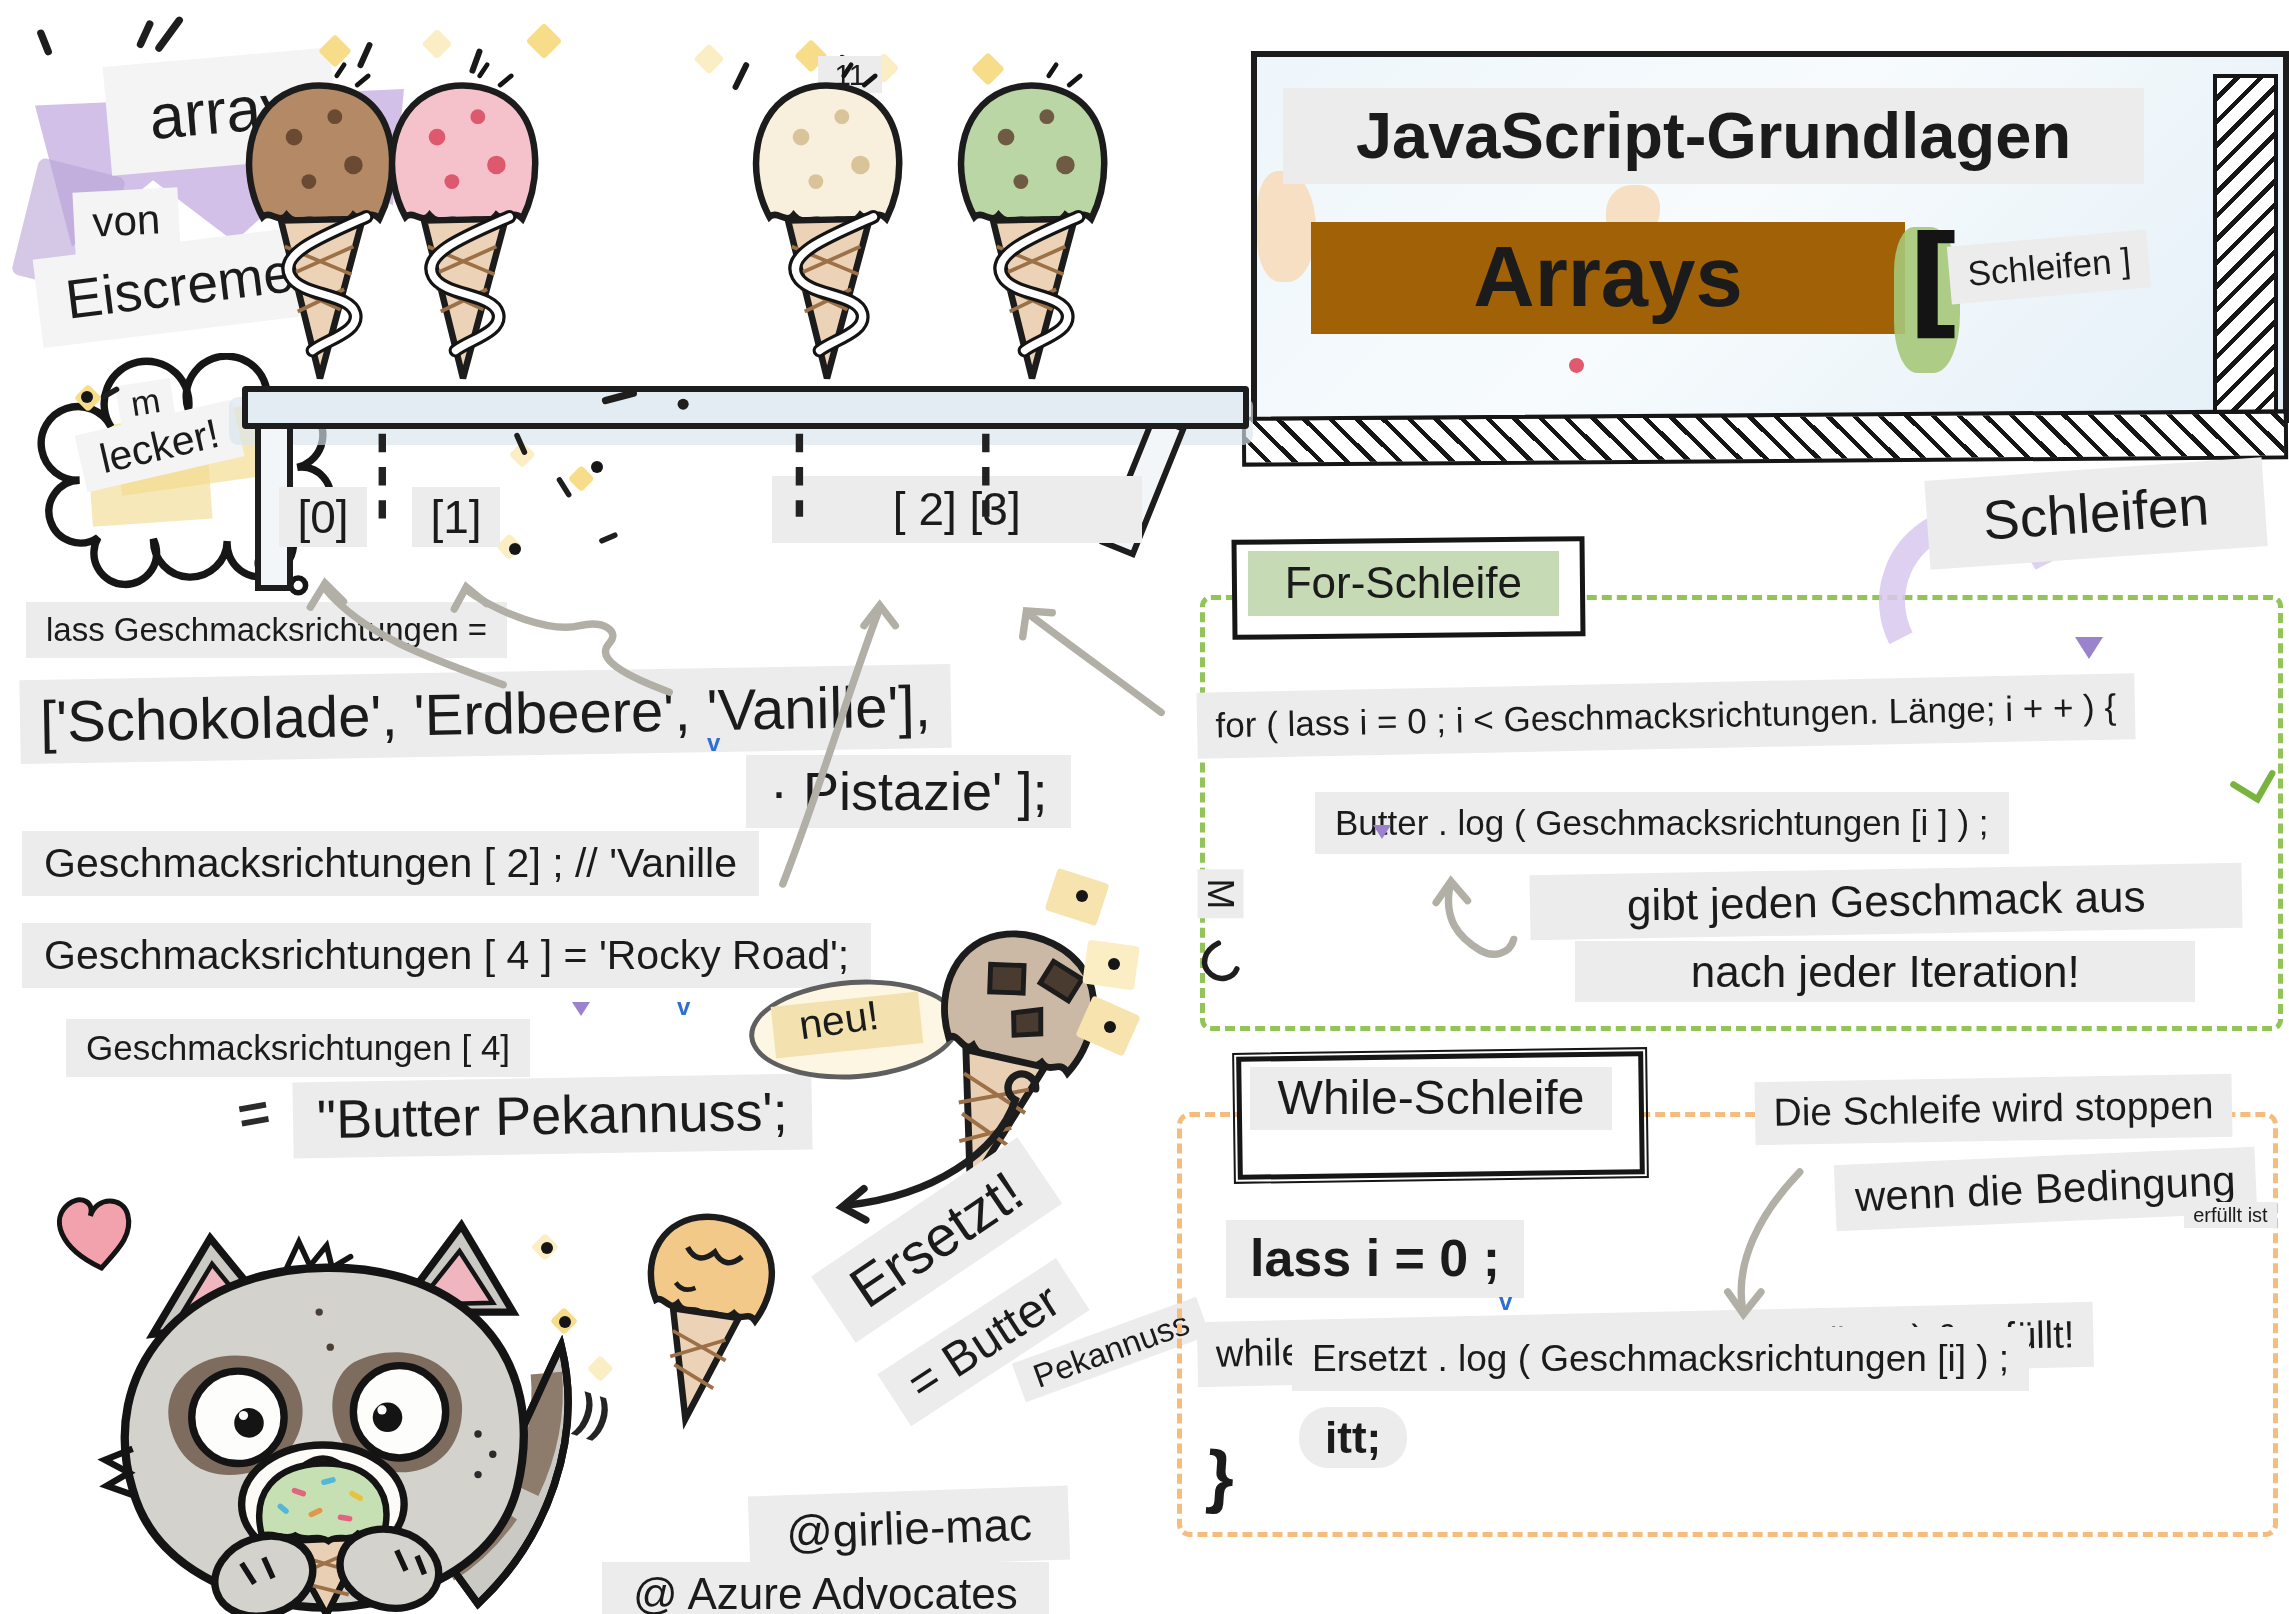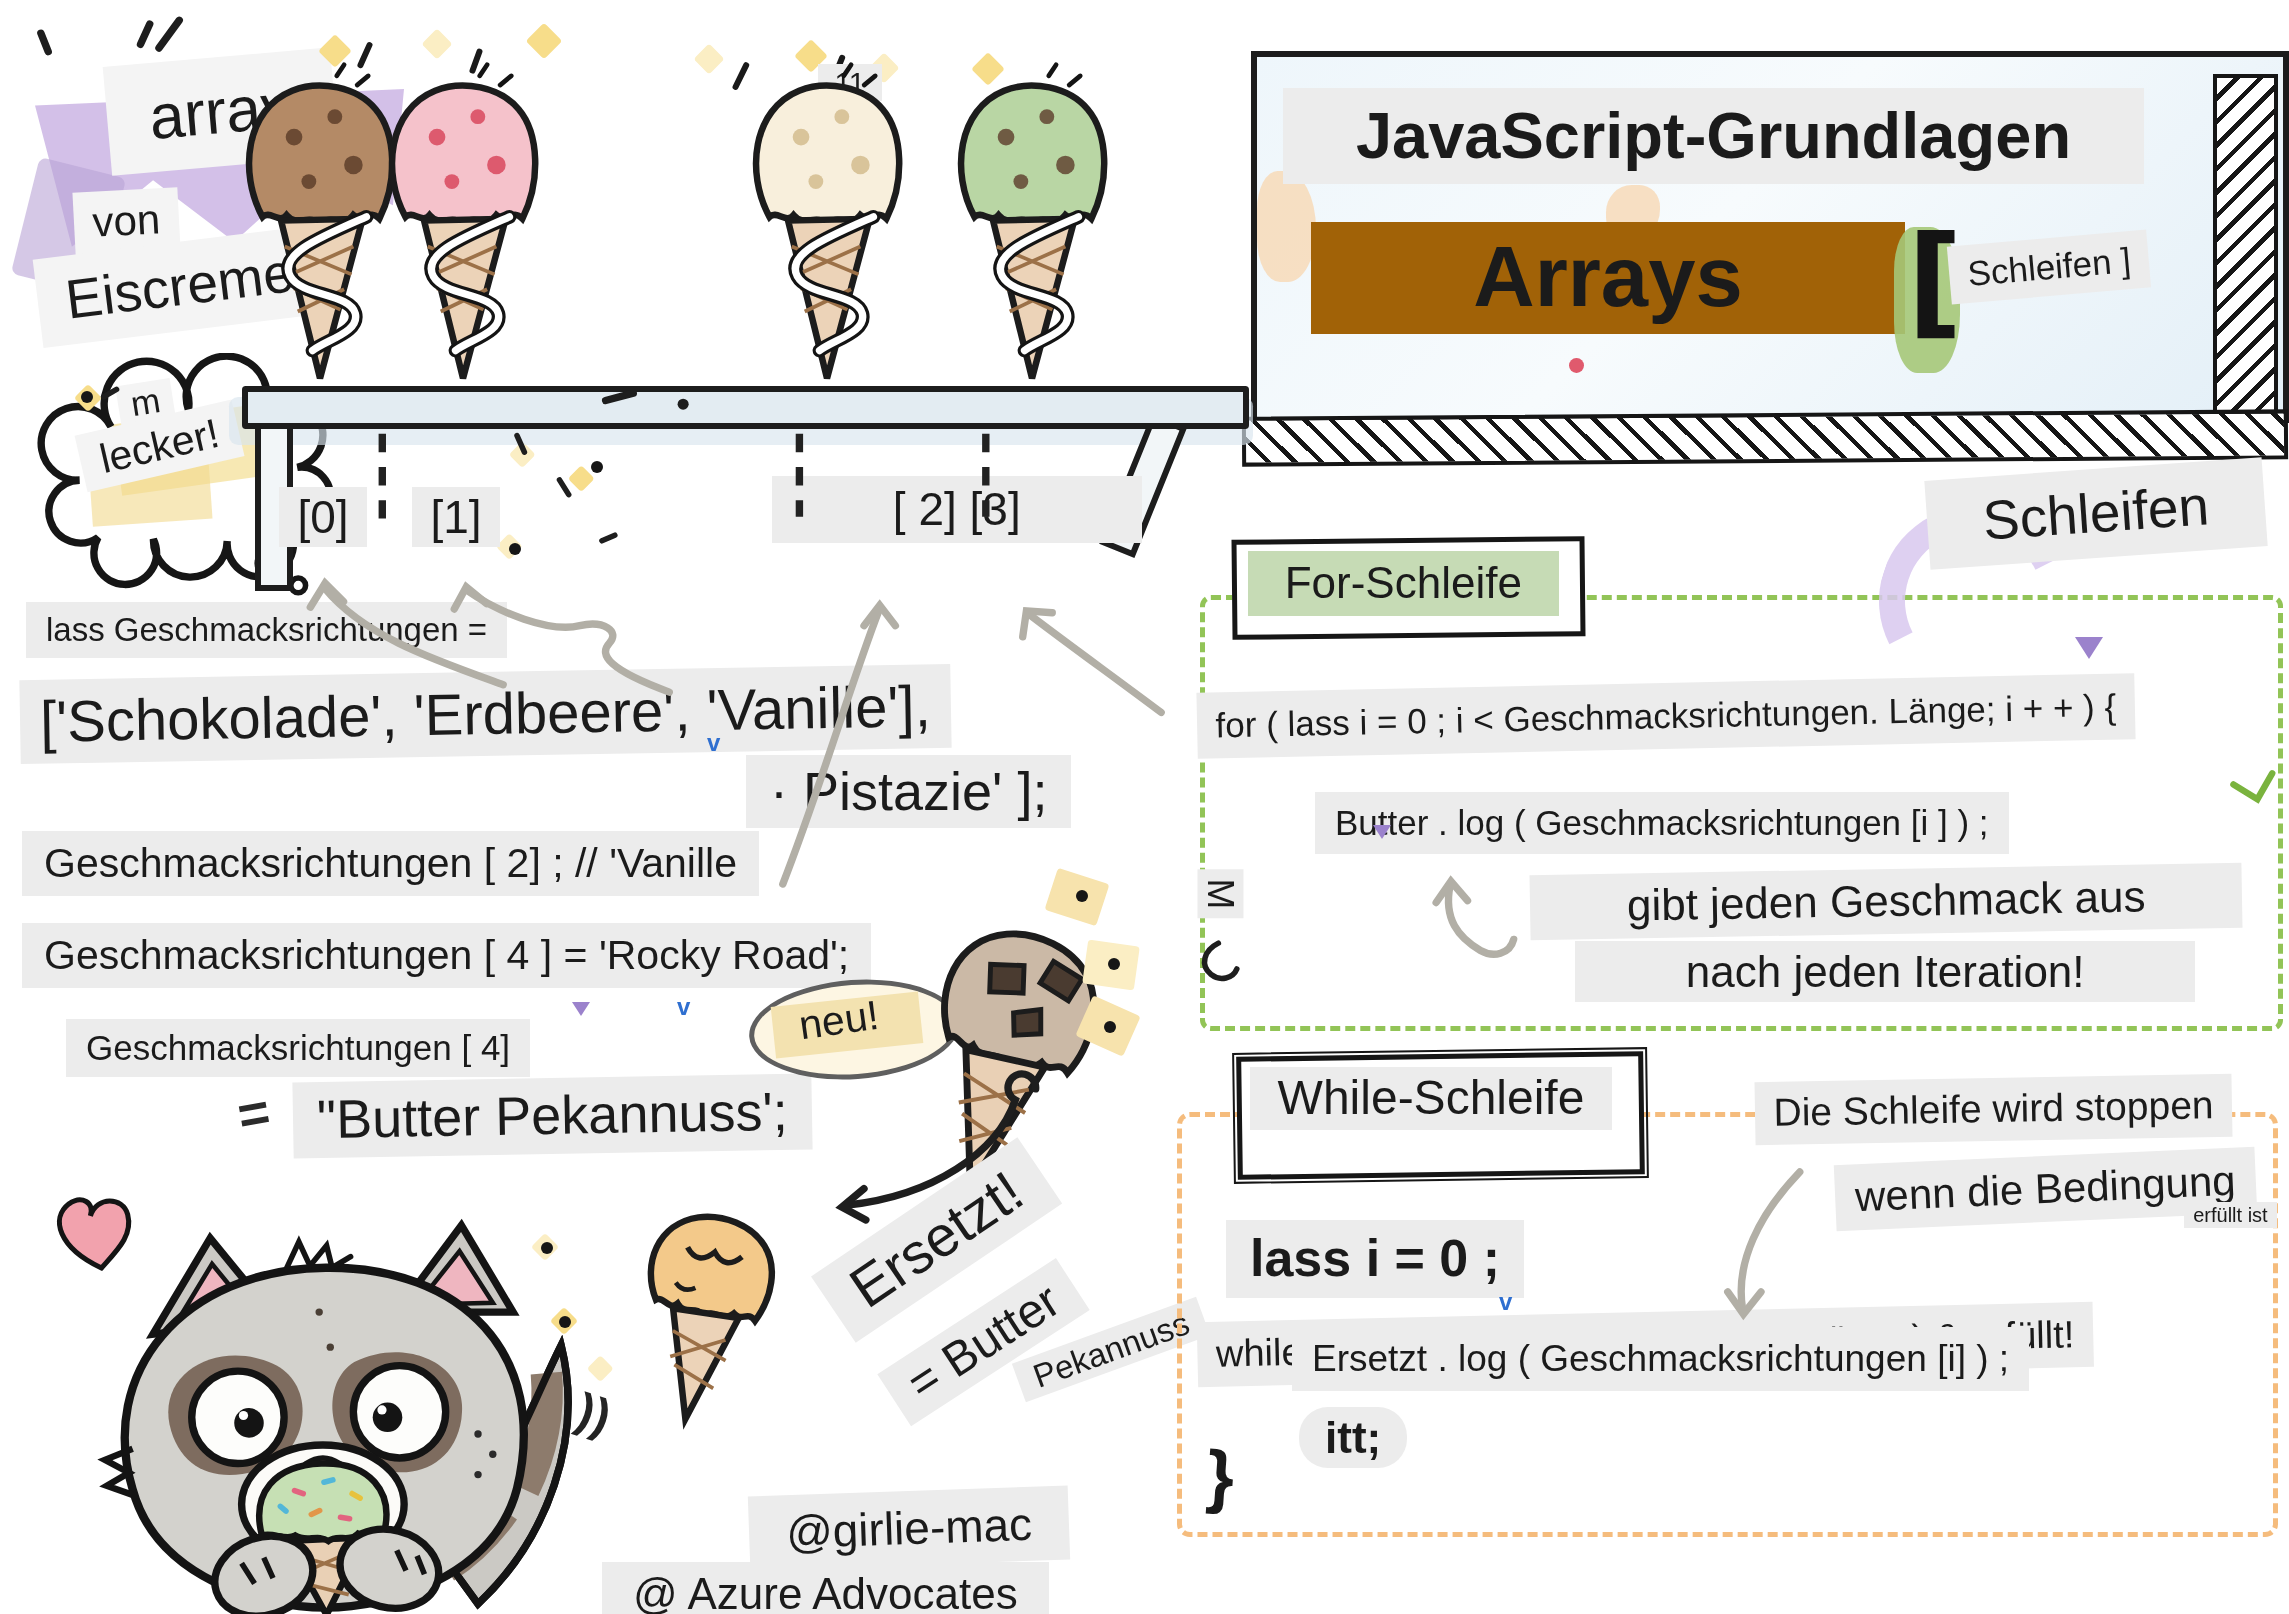--- a/index.html
+++ b/index.html
@@ -75,21 +75,21 @@
     <div class="spark lt" style="left:426px;top:33px;width:22px;height:22px;"></div>
     <div class="tickmark" style="left:473px;top:48px;height:26px;transform:rotate(20deg);"></div>
     <div class="spark" style="left:531px;top:28px;width:26px;height:26px;"></div>
     <div class="spark lt" style="left:698px;top:48px;width:22px;height:22px;"></div>
     <div class="tickmark" style="left:738px;top:61px;height:29.5px;transform:rotate(26deg);"></div>
     <div class="spark" style="left:799px;top:44px;width:24px;height:24px;"></div>
     <div class="tickmark" style="left:835px;top:54px;height:28px;transform:rotate(22deg);"></div>
     <div class="spark lt" style="left:873px;top:57px;width:22px;height:22px;"></div>
     <div class="spark" style="left:976px;top:57px;width:24px;height:24px;"></div>
     <div class="tickmark" style="left:1012px;top:89px;height:28px;transform:rotate(28deg);"></div>
-    <div class="lb" style="left:818px;top:64px;font-size:29.5px;padding:1.8px 16.6px;">11</div>
+    <div class="lb" style="left:818px;top:56px;font-size:29.5px;padding:1.8px 16.6px;">11</div>
     
     <div class="spark" style="left:78px;top:388px;width:20px;height:20px;"></div>
     <div class="beedot" style="left:81px;top:391px;"></div>
     <div class="spark lt" style="left:513px;top:445px;width:18.5px;height:18.5px;"></div>
     <div class="beedot" style="left:591px;top:461px;"></div>
     <div class="spark" style="left:572px;top:469px;width:18.5px;height:18.5px;"></div>
     <div class="spark lt" style="left:500px;top:537px;width:18.5px;height:18.5px;"></div>
     <div class="beedot" style="left:509px;top:543px;"></div>
   </section>
 
@@ -196,21 +196,21 @@
 
   
   <section>
     <div class="dashboxG" style="left:1200px;top:595px;width:1073px;height:426px;border-color:#92c457;"></div>
     <div class="abs" style="left:1232px;top:538px;width:343px;height:90px;background:#fff;border:5.5px solid #161616;transform:rotate(-0.6deg);"></div>
     <div class="lb ctr" style="left:1248px;top:551px;width:281px;font-size:44px;background:#c6dbb5;padding:7.4px 14.8px;">For-Schleife</div>
     <div class="lb" style="left:1197px;top:683px;font-size:35px;padding:13px 18.5px;transform:rotate(-1.2deg);">for ( lass i = 0 ; i &lt; Geschmacksrichtungen. Länge; i + + ) {</div>
     <div class="lb" style="left:1315px;top:792px;font-size:35px;padding:11px 20px;">Butter . log ( Geschmacksrichtungen [i ] ) ;</div>
     <div class="lb" style="left:1196px;top:871px;font-size:37px;padding:1.8px 9.2px;transform:rotate(90deg);">M</div>
     <div class="lb ctr" style="left:1530px;top:869px;width:694px;font-size:44px;padding:7.4px 9.2px;transform:rotate(-1deg);">gibt jeden Geschmack aus</div>
-    <div class="lb ctr" style="left:1575px;top:941px;width:602px;font-size:44px;padding:5.5px 9.2px;">nach jeden Iteration!</div>
+    <div class="lb ctr" style="left:1575px;top:941px;width:602px;font-size:44px;padding:5.5px 9.2px;">nach jeder Iteration!</div>
     <div class="caret" style="left:1373px;top:825px;"></div>
   </section>
 
   
   <section>
     <div class="abs" style="left:1879px;top:506px;width:138px;height:138px;border-radius:50%;border:26px solid transparent;border-top-color:#d9c8ef;border-left-color:#d9c8ef;transform:rotate(18deg);opacity:.85;"></div>
     <div class="caret" style="left:2075px;top:637px;border-top-width:22px;border-left-width:14.8px;border-right-width:14.8px;"></div>
     <div class="lb ctr" style="left:1927px;top:469px;width:323px;font-size:55px;padding:13px 7.4px;transform:rotate(-4deg);">Schleifen</div>
   </section>
 

